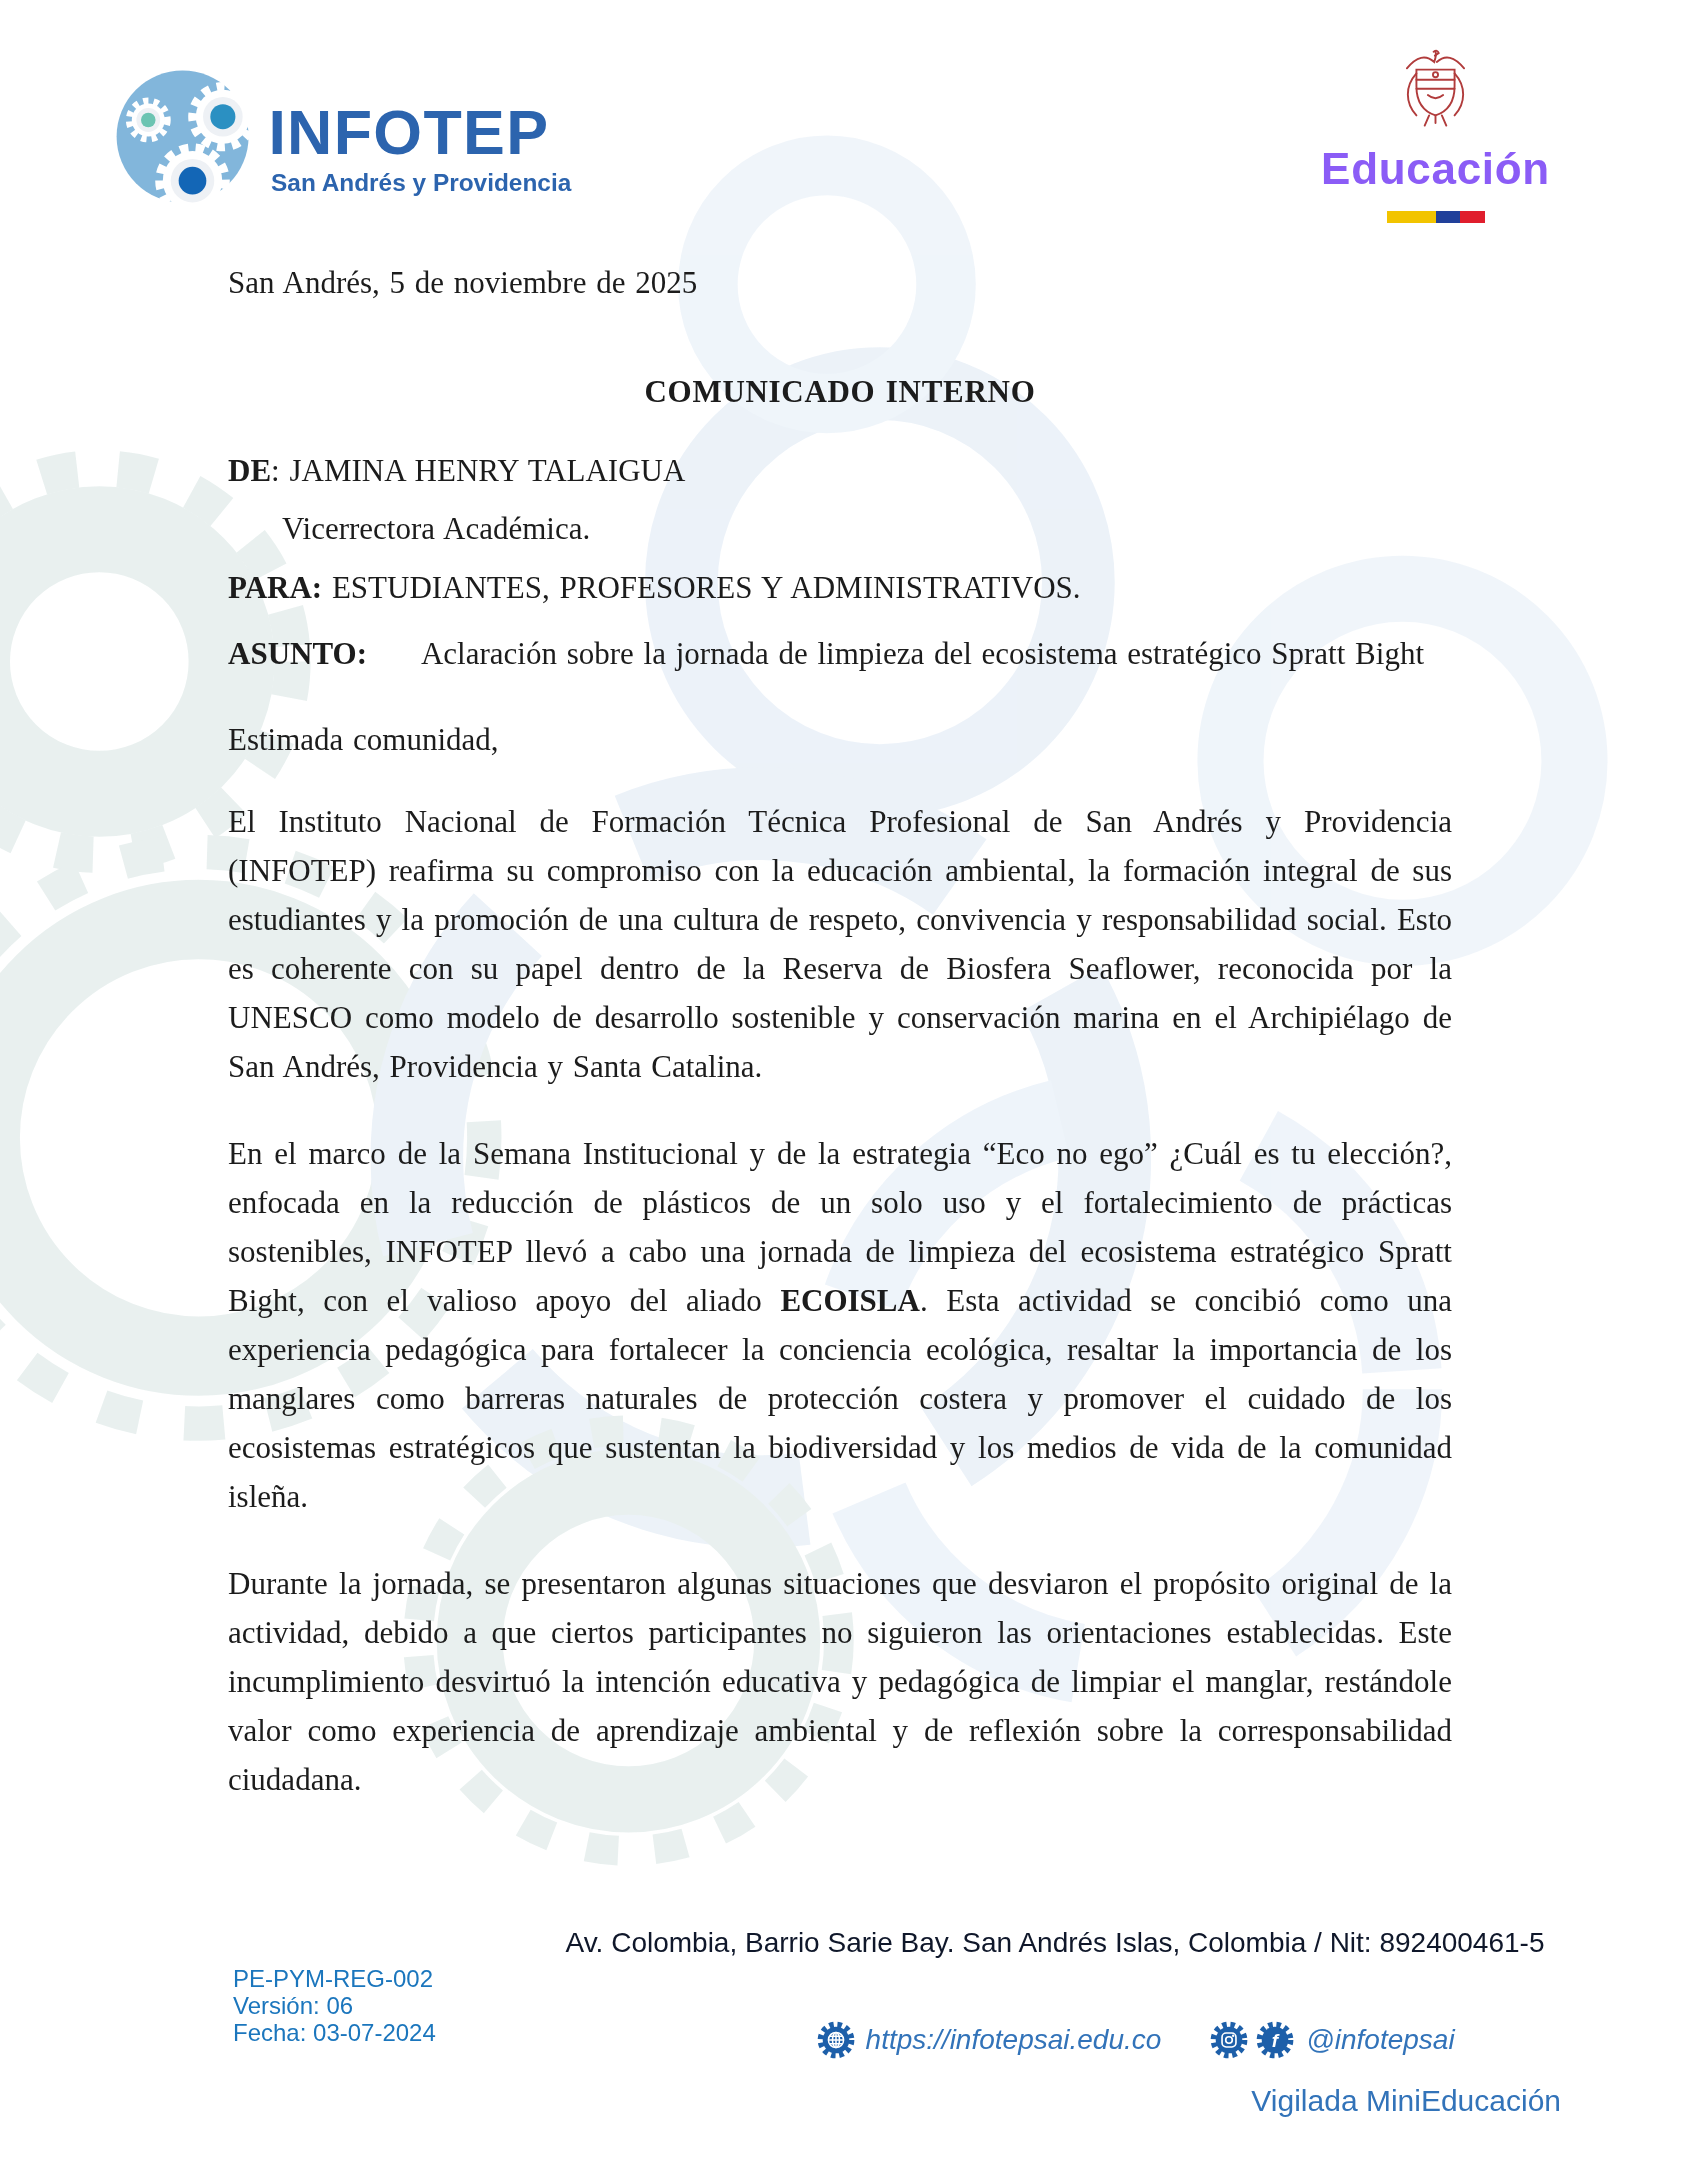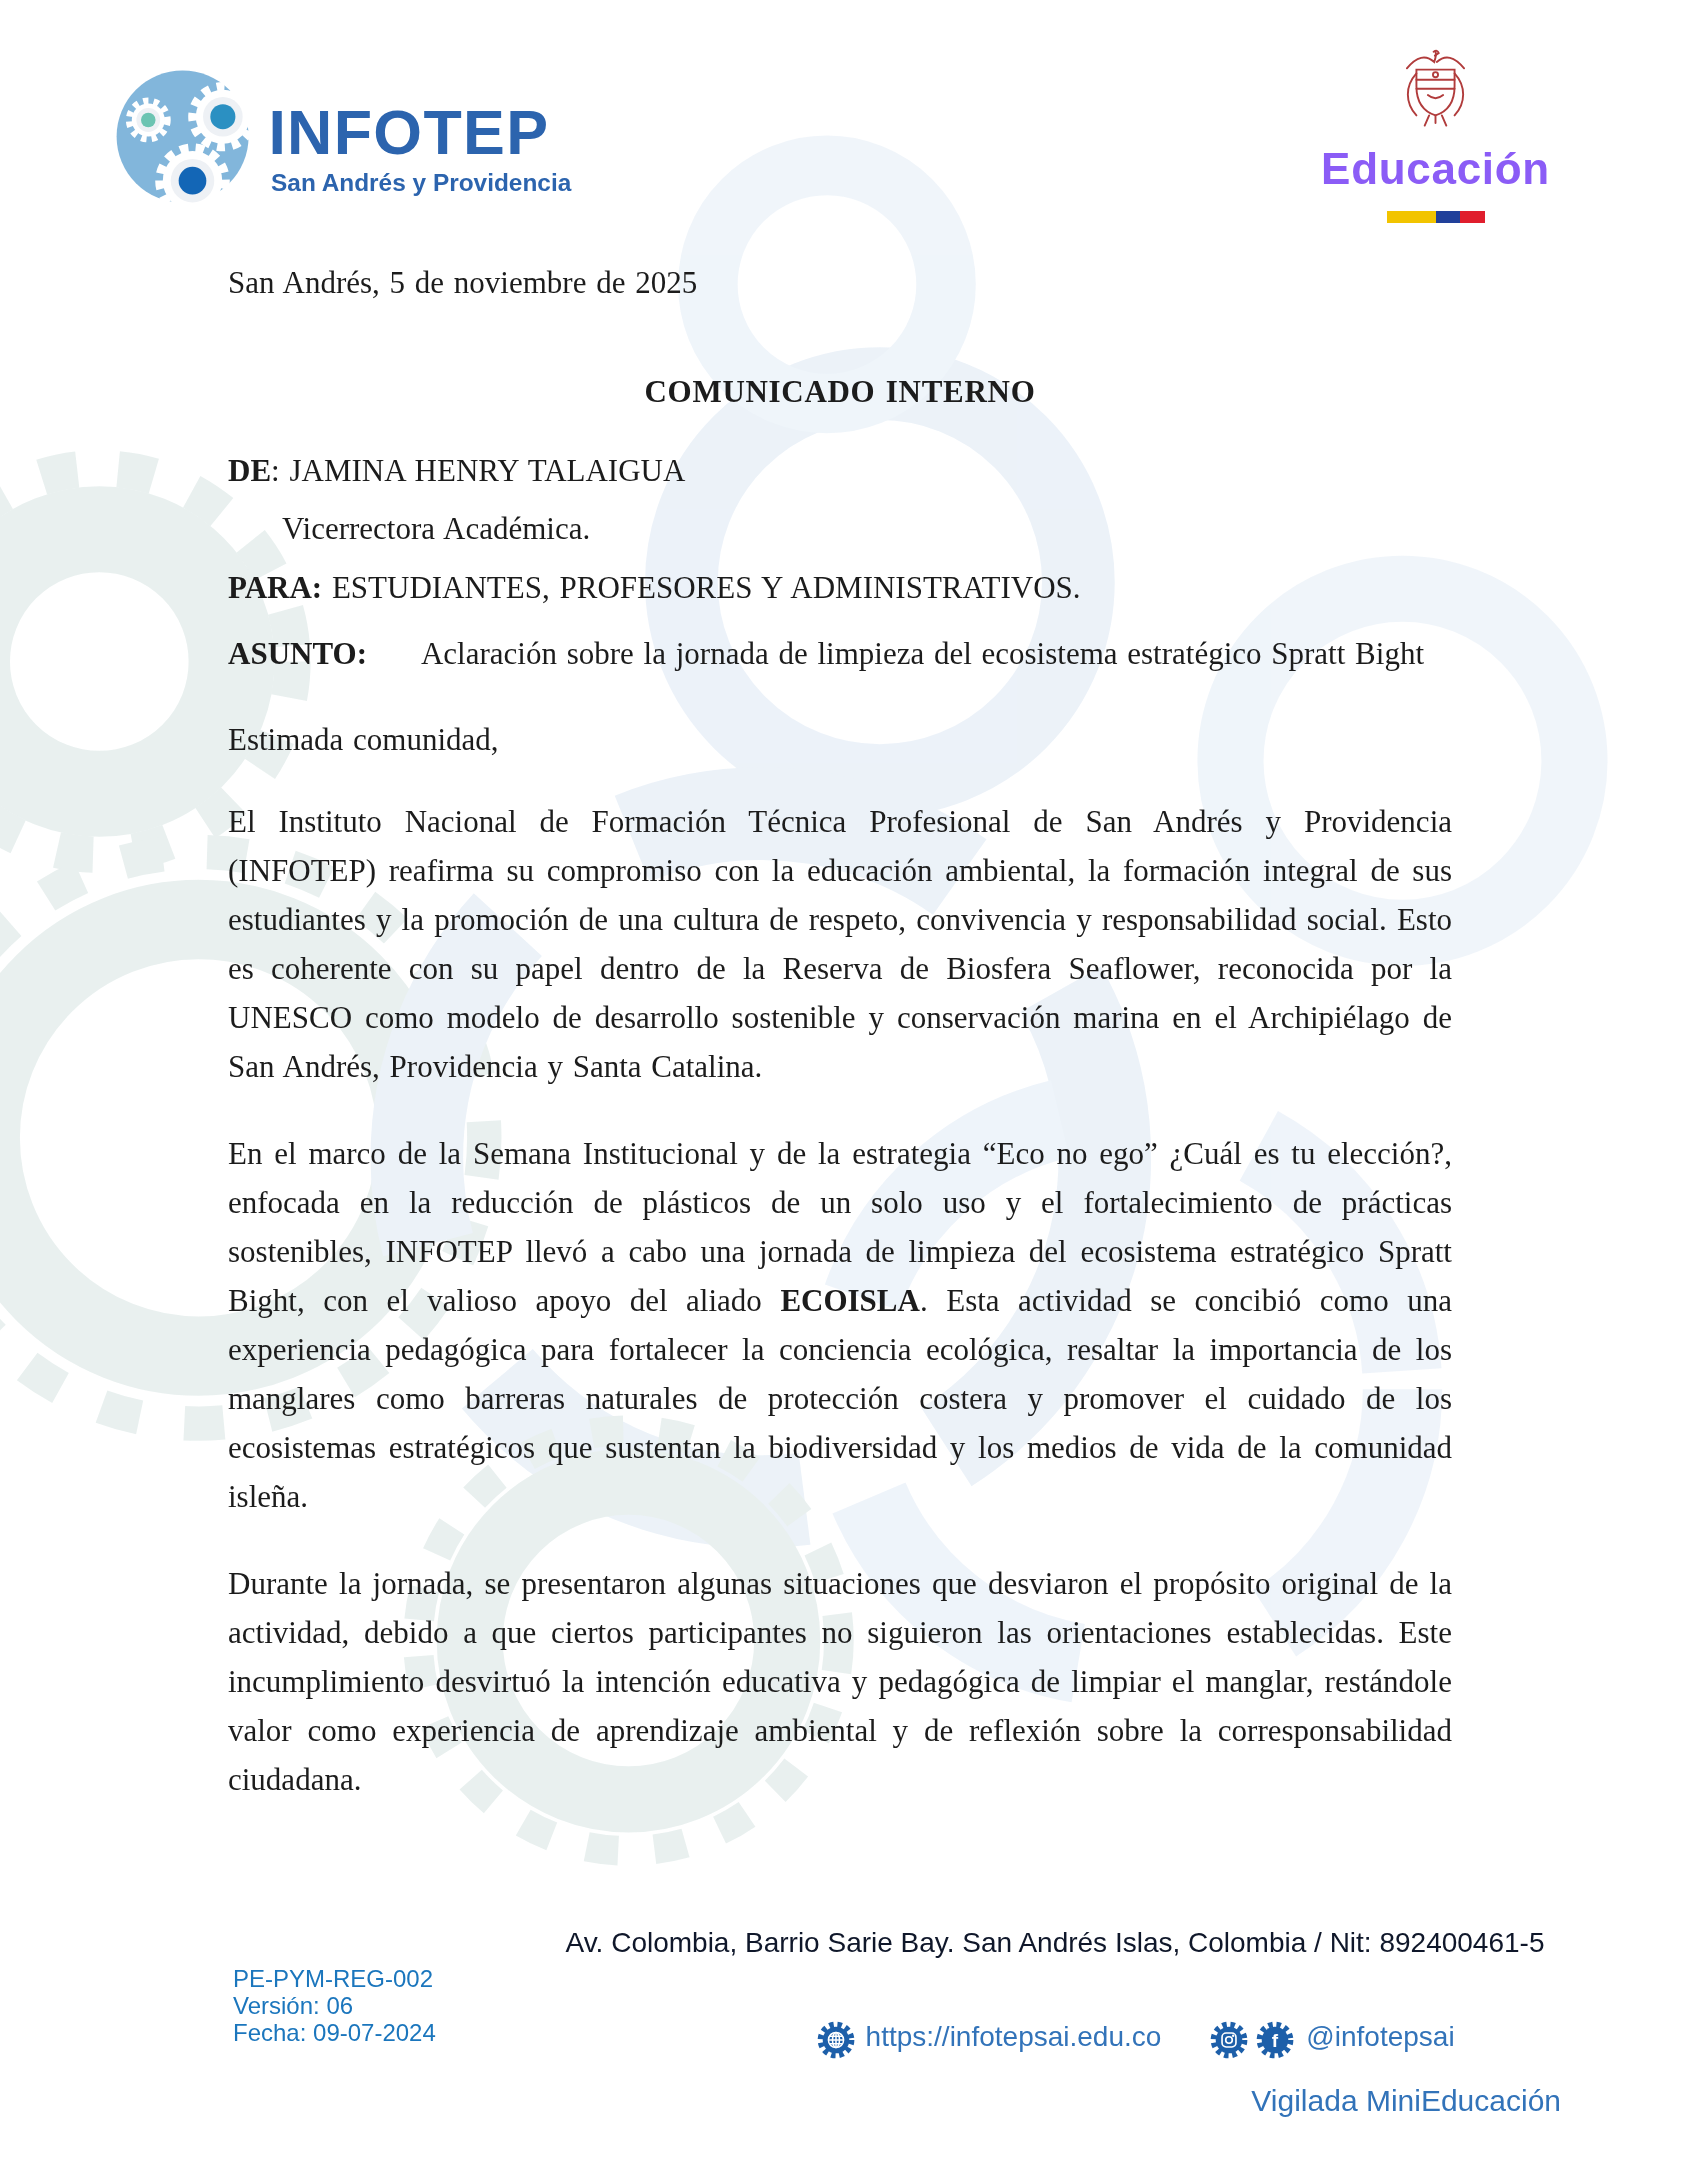--- a/index.html
+++ b/index.html
@@ -32,22 +32,22 @@
   b,.bold{font-weight:bold;}
   .greeting{margin-top:37px !important;}
   .body-par{margin-top:33px !important;text-align:justify;}
   .body-par + .body-par{margin-top:38px !important;}
 
   
   .footer-left{position:absolute;left:233px;top:1965px;z-index:1;
     font-family:"Liberation Sans",sans-serif;font-size:24px;line-height:27px;color:#1b76bd;}
   .footer-center{position:absolute;left:463px;right:40px;top:1919px;z-index:1;text-align:center;
     font-family:"Liberation Sans",sans-serif;font-size:28px;line-height:48px;color:#0f172a;}
-  .social-row{position:absolute;left:817px;top:2021px;z-index:1;display:flex;align-items:flex-start;
-    font-family:"Liberation Sans",sans-serif;font-size:28px;color:#3273b9;}
+  .social-row{position:absolute;left:817px;top:2021px;z-index:1;display:flex;align-items:center;
+    font-family:"Liberation Sans",sans-serif;font-size:28px;color:#3273b9;font-style:italic;}
   .social-row .badge{width:38px;height:38px;flex:0 0 auto;}
   .social-row .url{margin-left:10.6px;}
   .social-row .handle{margin-left:12px;}
   .sp-lg{width:49px;flex:0 0 auto;}
   .sp-sm{width:8px;flex:0 0 auto;}
   .vigilada{position:absolute;right:126px;top:2084px;z-index:1;
     font-family:"Liberation Sans",sans-serif;font-size:30px;color:#3273b9;text-align:right;}
 </style>
 </head>
 <body>
@@ -137,21 +137,21 @@
   <p class="body-par">El Instituto Nacional de Formación Técnica Profesional de San Andrés y Providencia (INFOTEP) reafirma su compromiso con la educación ambiental, la formación integral de sus estudiantes y la promoción de una cultura de respeto, convivencia y responsabilidad social. Esto es coherente con su papel dentro de la Reserva de Biosfera Seaflower, reconocida por la UNESCO como modelo de desarrollo sostenible y conservación marina en el Archipiélago de San Andrés, Providencia y Santa Catalina.</p>
 
   <p class="body-par"><span>En el marco de la Semana Institucional y de la estrategia “Eco no ego” ¿Cuál es tu elección?, enfocada en la reducción de plásticos de un solo uso y el fortalecimiento de prácticas sostenibles, INFOTEP llevó a cabo una jornada de limpieza del ecosistema estratégico Spratt Bight, con el valioso apoyo del aliado </span><b>ECOISLA</b><span>. Esta actividad se concibió como una experiencia pedagógica para fortalecer la conciencia ecológica, resaltar la importancia de los manglares como barreras naturales de protección costera y promover el cuidado de los ecosistemas estratégicos que sustentan la biodiversidad y los medios de vida de la comunidad isleña.</span></p>
 
   <p class="body-par">Durante la jornada, se presentaron algunas situaciones que desviaron el propósito original de la actividad, debido a que ciertos participantes no siguieron las orientaciones establecidas. Este incumplimiento desvirtuó la intención educativa y pedagógica de limpiar el manglar, restándole valor como experiencia de aprendizaje ambiental y de reflexión sobre la corresponsabilidad ciudadana.</p>
 </div>
 
 <div class="footer-left">
   <div>PE-PYM-REG-002</div>
   <div>Versión: 06</div>
-  <div>Fecha: 09-07-2024</div>
+  <div>Fecha: 03-07-2024</div>
 </div>
 
 <div class="footer-center">
   <div>Av. Colombia, Barrio Sarie Bay. San Andrés Islas, Colombia / Nit: 892400461-5</div>
 </div>
 
 <div class="social-row">
   <svg class="badge" viewBox="0 0 60 60" xmlns="http://www.w3.org/2000/svg">
     <circle cx="30" cy="30" r="21" fill="#1d5fa9"></circle>
     <circle cx="30" cy="30" r="24.5" fill="none" stroke="#1d5fa9" stroke-width="9" stroke-dasharray="7 6"></circle>

